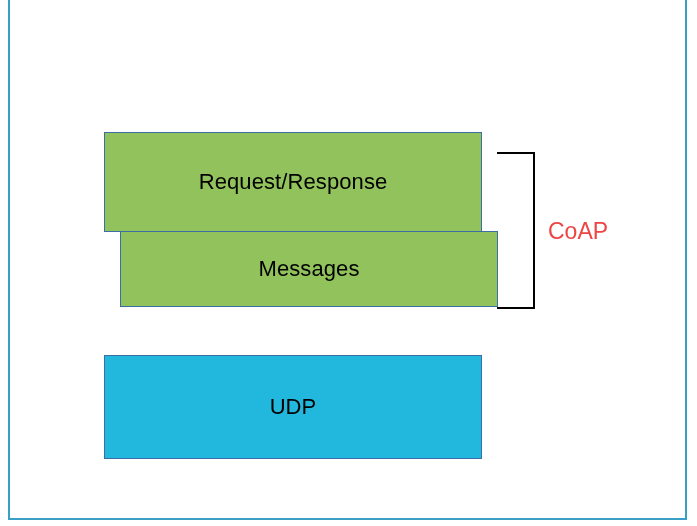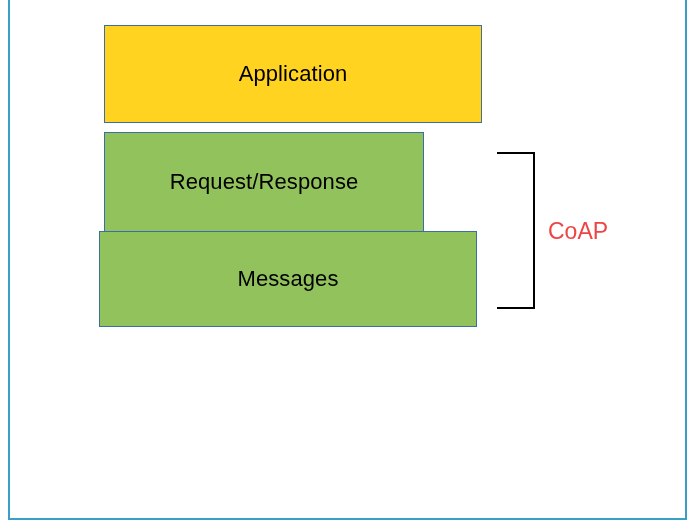--- a/index.html
+++ b/index.html
@@ -40,25 +40,25 @@
     font-size: 22px;
     line-height: 1;
     letter-spacing: 0.1px;
   }
   .box-application {
     left: 104px;  top: 25px;
     width: 378px; height: 98px;
   }
   .box-request {
     left: 104px;  top: 132px;
-    width: 320px; height: 100px; text-align: right;
+    width: 378px; height: 100px; text-align: right;
   }
   .box-messages {
-    left: 99px;  top: 231px;
-    width: 378px; height: 96px; justify-content: center;
+    left: 120px;  top: 231px;
+    width: 378px; height: 76px; justify-content: center;
   }
   .box-udp {
     left: 104px;  top: 355px;
     width: 378px; height: 104px;
   }
 
   
   .bracket {
     position: absolute;
     left: 497px;
@@ -83,32 +83,32 @@
 </style>
 </head>
 <body>
 
 <div id="canvas">
 
   <div class="frame-edge frame-left"></div>
   <div class="frame-edge frame-right"></div>
   <div class="frame-edge frame-bottom"></div>
 
-  <div class="layer-box box-application" style="background:#FFD320;">
-    <span>Application</span>
-  </div>
 
   <div class="layer-box box-request" style="background:#92C25C;">
     <span>Request/Response</span>
   </div>
 
   <div class="layer-box box-messages" style="background:#92C25C;">
     <span>Messages</span>
   </div>
 
+  <div class="layer-box box-udp" style="background:#22B8DE;">
+    <span>UDP</span>
+  </div>
 
   <div class="bracket">
     <div class="bracket-seg bracket-top"></div>
     <div class="bracket-seg bracket-stem"></div>
     <div class="bracket-seg bracket-bottom"></div>
   </div>
 
   <div class="bracket-label">CoAP</div>
 
 </div>

